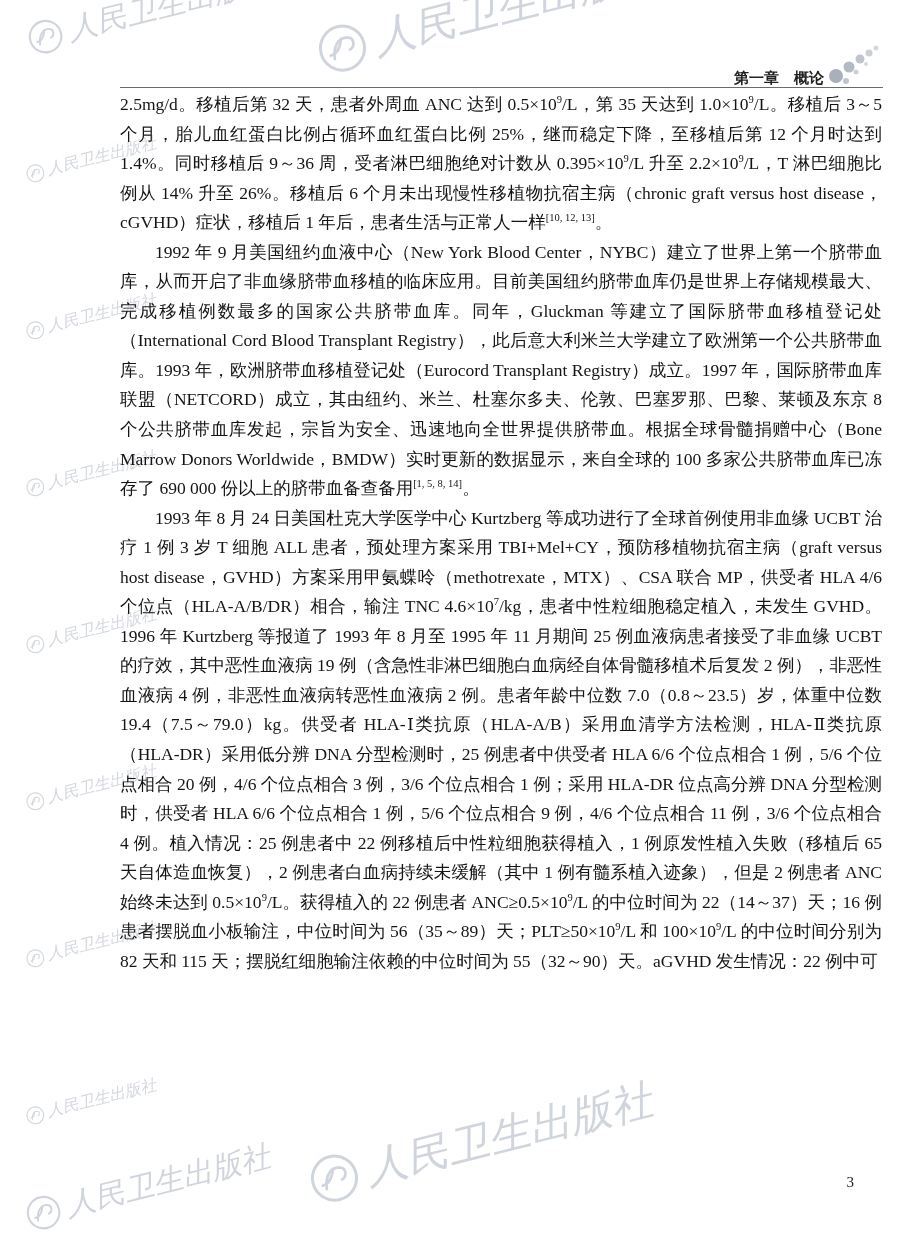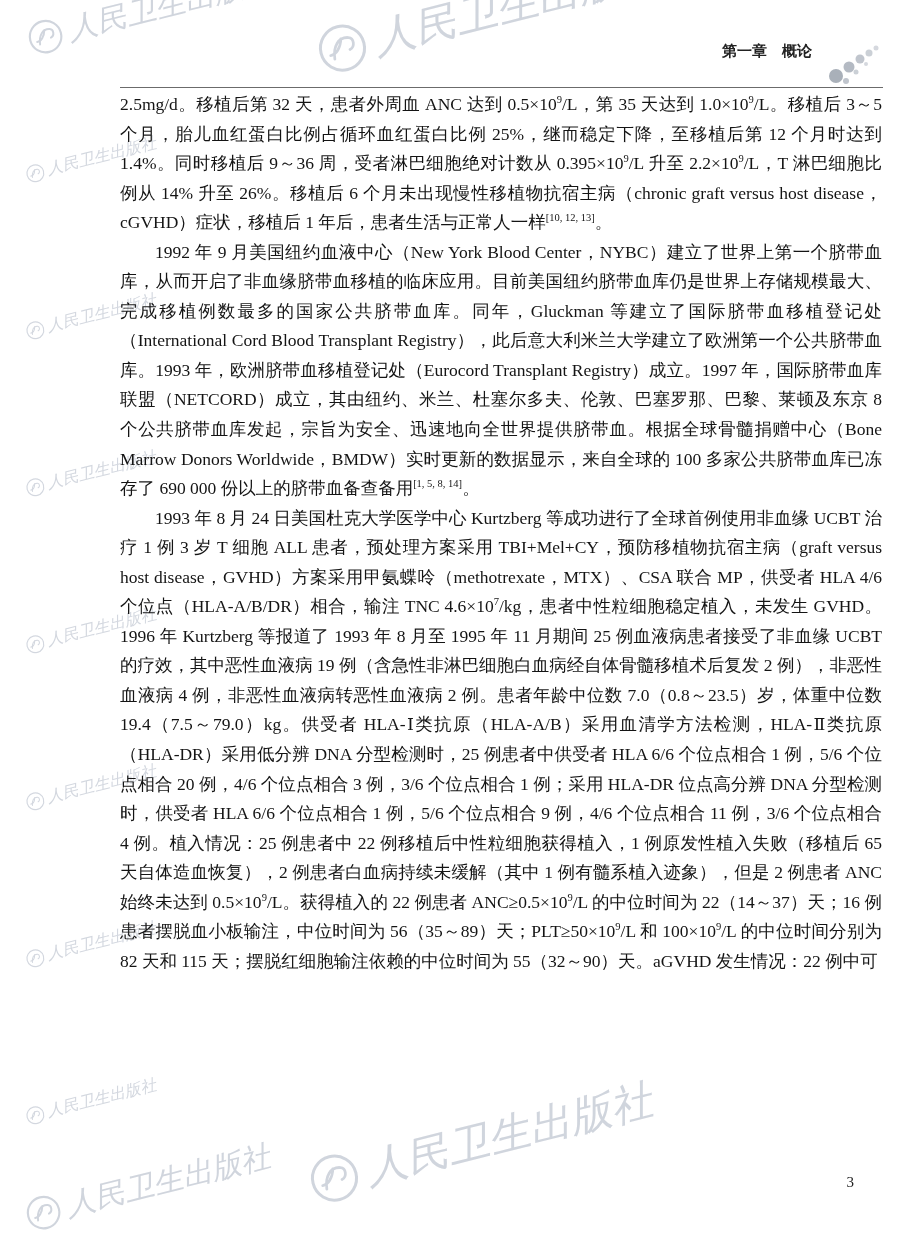--- a/index.html
+++ b/index.html
@@ -25,21 +25,21 @@
   .wm-left       { left:26px;  font-size:16px; opacity:0.85; }
   .wm-l1 { top:165px; } .wm-l2 { top:322px; } .wm-l3 { top:479px; }
   .wm-l4 { top:636px; } .wm-l5 { top:793px; } .wm-l6 { top:950px; }
   .wm-l7 { top:1107px; }
   .wm-bottom-center { left:310px; top:1156px; font-size:42px; }
   .wm-bottom-left   { left:26px;  top:1196px; font-size:30px; }
 
   
   .header {
     position:absolute; z-index:2; top:42px; left:120px; right:18px;
-    display:flex; justify-content:flex-end; align-items:flex-start; gap:12px;
+    display:flex; justify-content:flex-end; align-items:flex-end; 
   }
   .chapter-title {
     font-size:15px; font-weight:bold; color:#222;
     font-family:"Liberation Serif","DejaVu Serif",serif;
   }
   .header-mark { line-height:0; }
   .header-rule {
     position:absolute; z-index:2; top:87px; left:120px; width:763px;
     height:0; border-top:1px solid #6b6b6b;
   }

